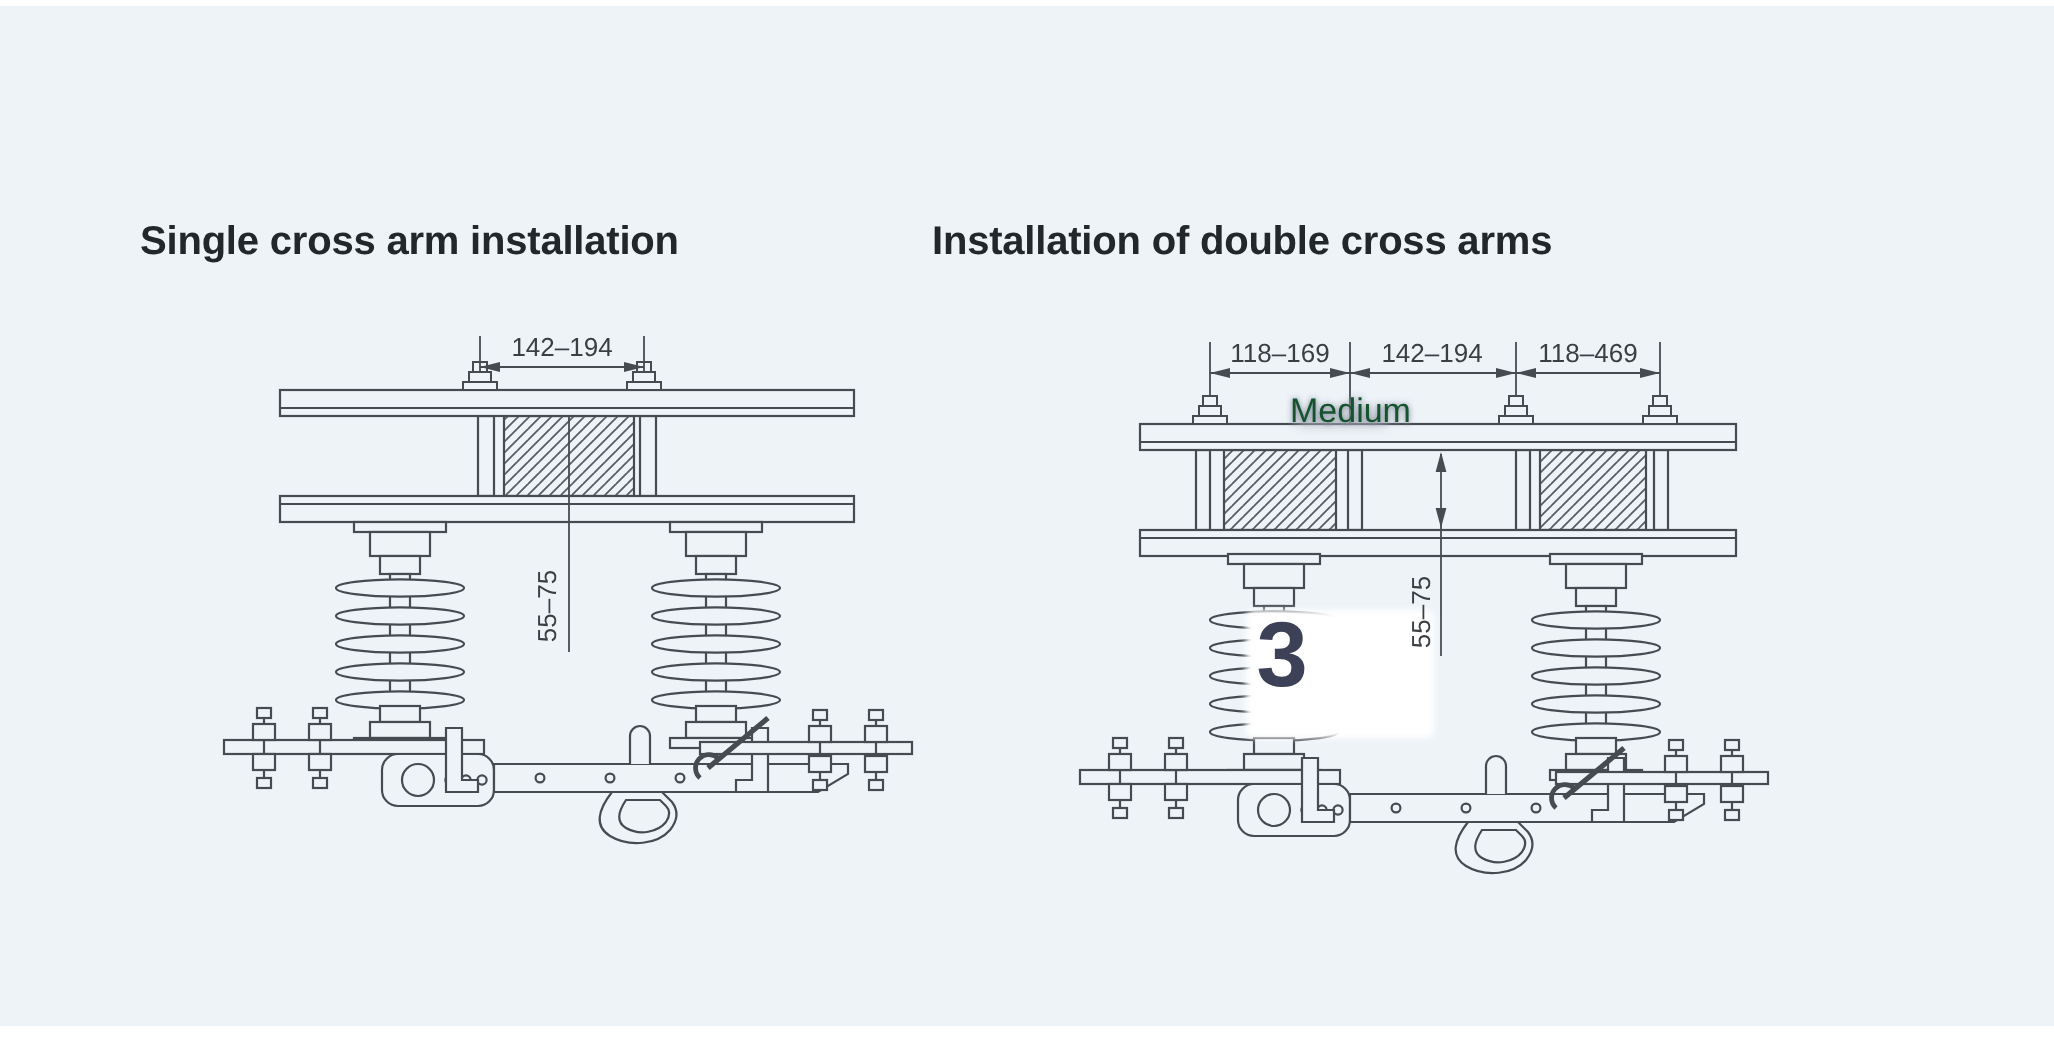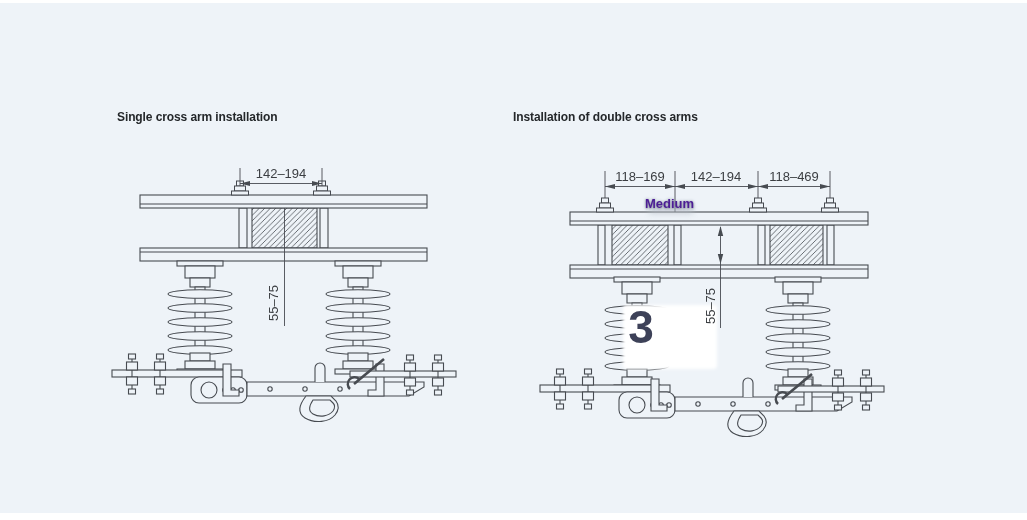--- a/index.html
+++ b/index.html
@@ -1,25 +1,25 @@
 <!DOCTYPE html>
 <html><head>
 <meta charset="utf-8">
 <style>
   html,body{margin:0;padding:0;}
   body{width:1027px;height:520px;background:#ffffff;position:relative;
        font-family:"Liberation Sans", sans-serif;overflow:hidden;}
   .panel{position:absolute;left:0;right:0;top:3px;bottom:7px;background:#eef3f8;}
-  .diagram-title{position:absolute;font-weight:700;font-size:12px;color:#24272a;
-       letter-spacing:-0.1px;white-space:nowrap;margin-left:47px;}
+  .diagram-title{position:absolute;font-weight:700;font-size:20px;color:#24272a;
+       letter-spacing:-0.1px;white-space:nowrap;}
   #title-left{left:70px;top:110px;}
   #title-right{left:466px;top:110px;}
   svg{position:absolute;left:0;top:0;}
   .dimtxt{font-family:"Liberation Sans", sans-serif;font-size:13px;fill:#3b3e42;}
-  .wm{position:absolute;left:645px;top:196px;font-size:13px;font-weight:700;color:#4c1d95;
+  .wm{position:absolute;left:645px;top:196px;font-size:17px;font-weight:400;color:#14532d;
       text-shadow:0 0 3px rgba(130,140,155,.85), 0 1px 2px rgba(130,140,155,.65);z-index:5;}
   .wm-smudge{position:absolute;left:649px;top:207px;width:44px;height:6px;background:#b7bec7;
       filter:blur(3px);opacity:.75;z-index:4;}
   .page-num{position:absolute;left:622px;top:303px;width:38px;height:52px;z-index:6;
       font-size:46px;font-weight:700;color:#3d4158;line-height:48px;text-align:center;}
 </style>
 </head>
 <body>
 
 <div class="panel"></div>

